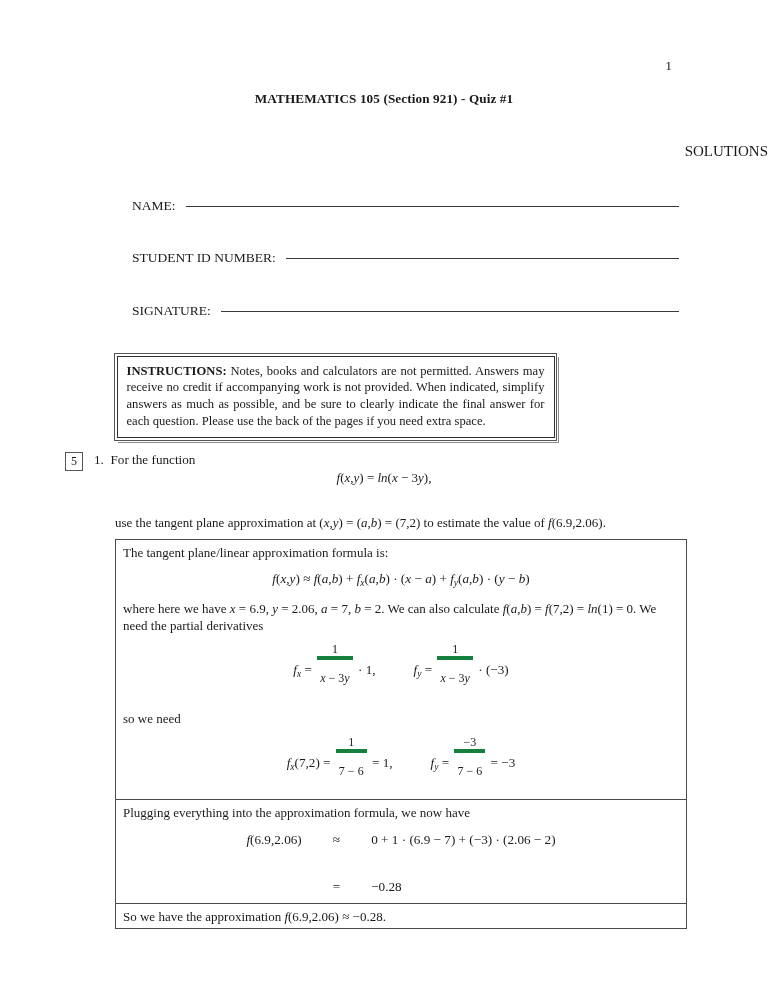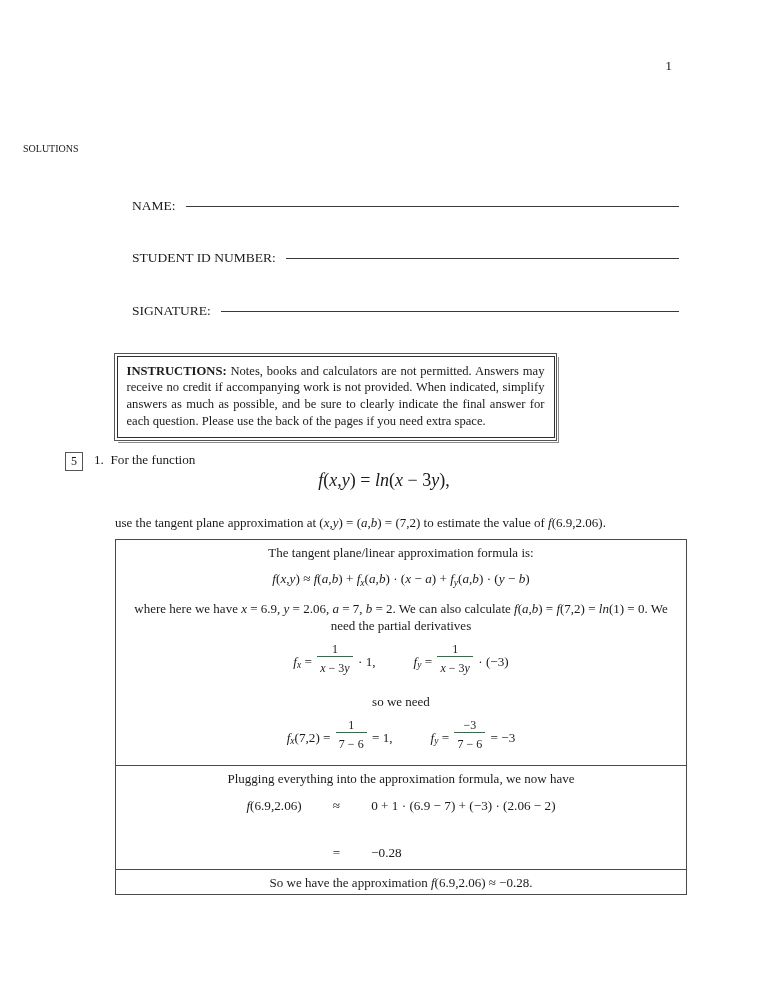--- a/index.html
+++ b/index.html
@@ -37,23 +37,22 @@
     left: 0; right: 0;
     top: 91px;
     text-align: center;
     font-size: 13.2px;
     font-weight: bold;
     letter-spacing: 0.1px;
   }
   #solutions-label {
     left: 0; right: 0;
     top: 143px;
-    text-align: left;
-    font-size: 10px;
-    padding-left: 23px;
+    text-align: right;
+    font-size: 15px;
   }
 
   
   .field-row {
     position: absolute;
     left: 86px;
     right: 89px;
     display: flex;
     align-items: baseline;
     font-size: 13.5px;
@@ -111,21 +110,21 @@
     position: absolute;
     left: 94px;
     top: 452px;
     font-size: 13.2px;
   }
   #question-function {
     position: absolute;
     left: 0; right: 0;
     top: 470px;
     text-align: center;
-    font-size: 18px;
+    font-size: 13px;
   }
   #question-instruction {
     position: absolute;
     left: 115px;
     top: 515px;
     width: 580px;
     font-size: 13px;
   }
 
   
@@ -135,21 +134,21 @@
     top: 539px;
     width: 572px;
     border: 1px solid #4a4a4a;
     box-sizing: border-box;
     background: #fff;
     font-size: 13.0px;
   }
   .sol-text {
     padding: 4px 7px 3px 7px;
     line-height: 1.32;
-    text-align: center;
+    text-align: left;
   }
   .sol-eq {
     text-align: center;
     padding: 7px 6px 8px 6px;
     font-size: 13.2px;
   }
   .sol-rule {
     border-top: 1px solid #4a4a4a;
     height: 0;
     font-size: 0;
@@ -168,22 +167,22 @@
   .frac .num {
     display: block;
     font-size: 12px;
     line-height: 1.05;
     padding: 0 3px;
   }
   .frac .den {
     display: block;
     font-size: 12px;
     line-height: 1.12;
-    border-top: 1px solid #15803d;
-    padding: 5px 3px;
+    border-top: 4px solid #15803d;
+    padding: 12px 3px;
   }
   .sub {
     font-size: 0.72em;
     vertical-align: -0.28em;
     font-style: italic;
   }
   .gap-lg { display: inline-block; width: 38px; }
 
   
   .align-grid {
@@ -198,20 +197,21 @@
   .align-grid .lhs { text-align: right; }
   .align-grid .rel { text-align: center; }
 </style>
 </head>
 <body>
 
 <div class="page">
 
   <div class="abs" id="page-number">1</div>
 
+  <div class="abs" id="doc-title">MATHEMATICS 105 (Section 921) - Quiz #1</div>
 
   <div class="abs" id="solutions-label">SOLUTIONS</div>
 
   <div class="field-row" id="field-name">
     <span class="fl">NAME:</span>
     <span class="rule"></span>
   </div>
 
   <div class="field-row" id="field-studentid">
     <span class="fl">STUDENT ID NUMBER:</span>

